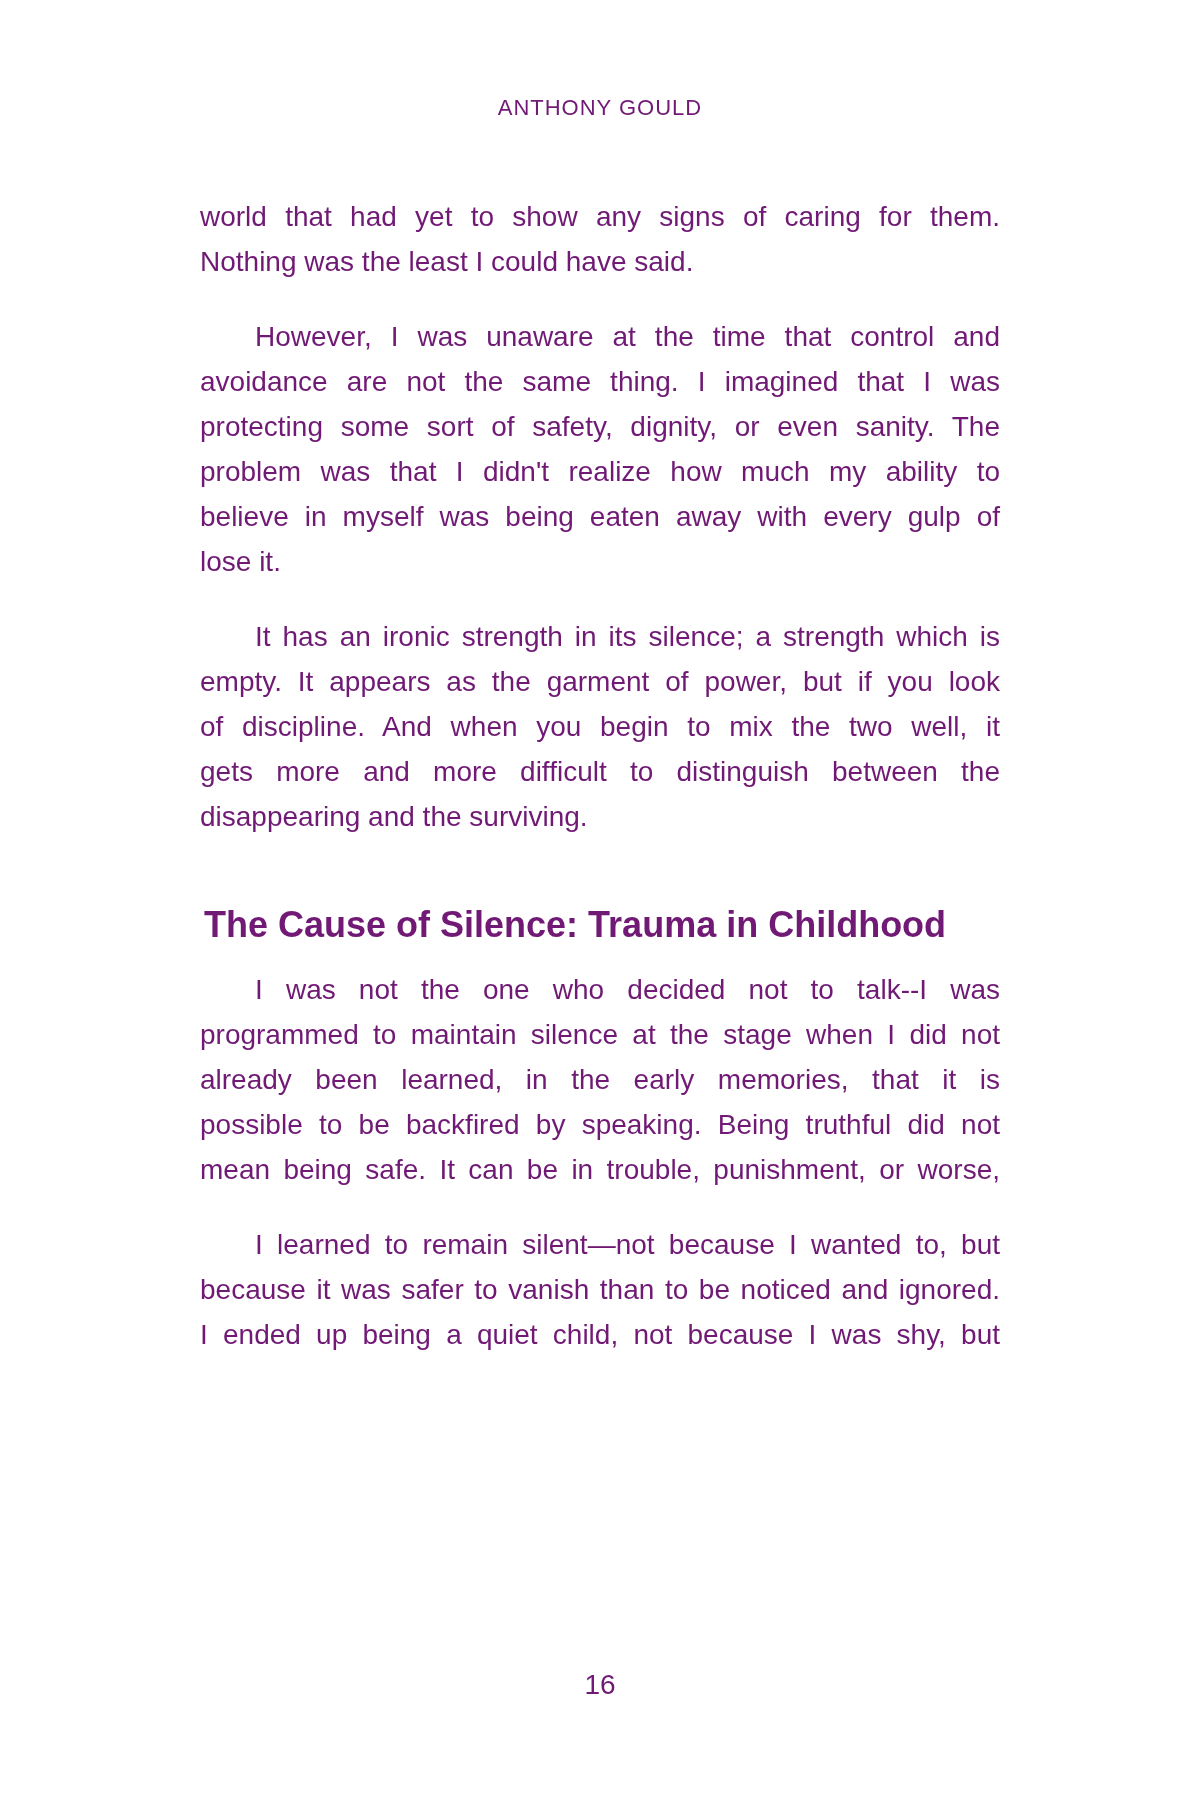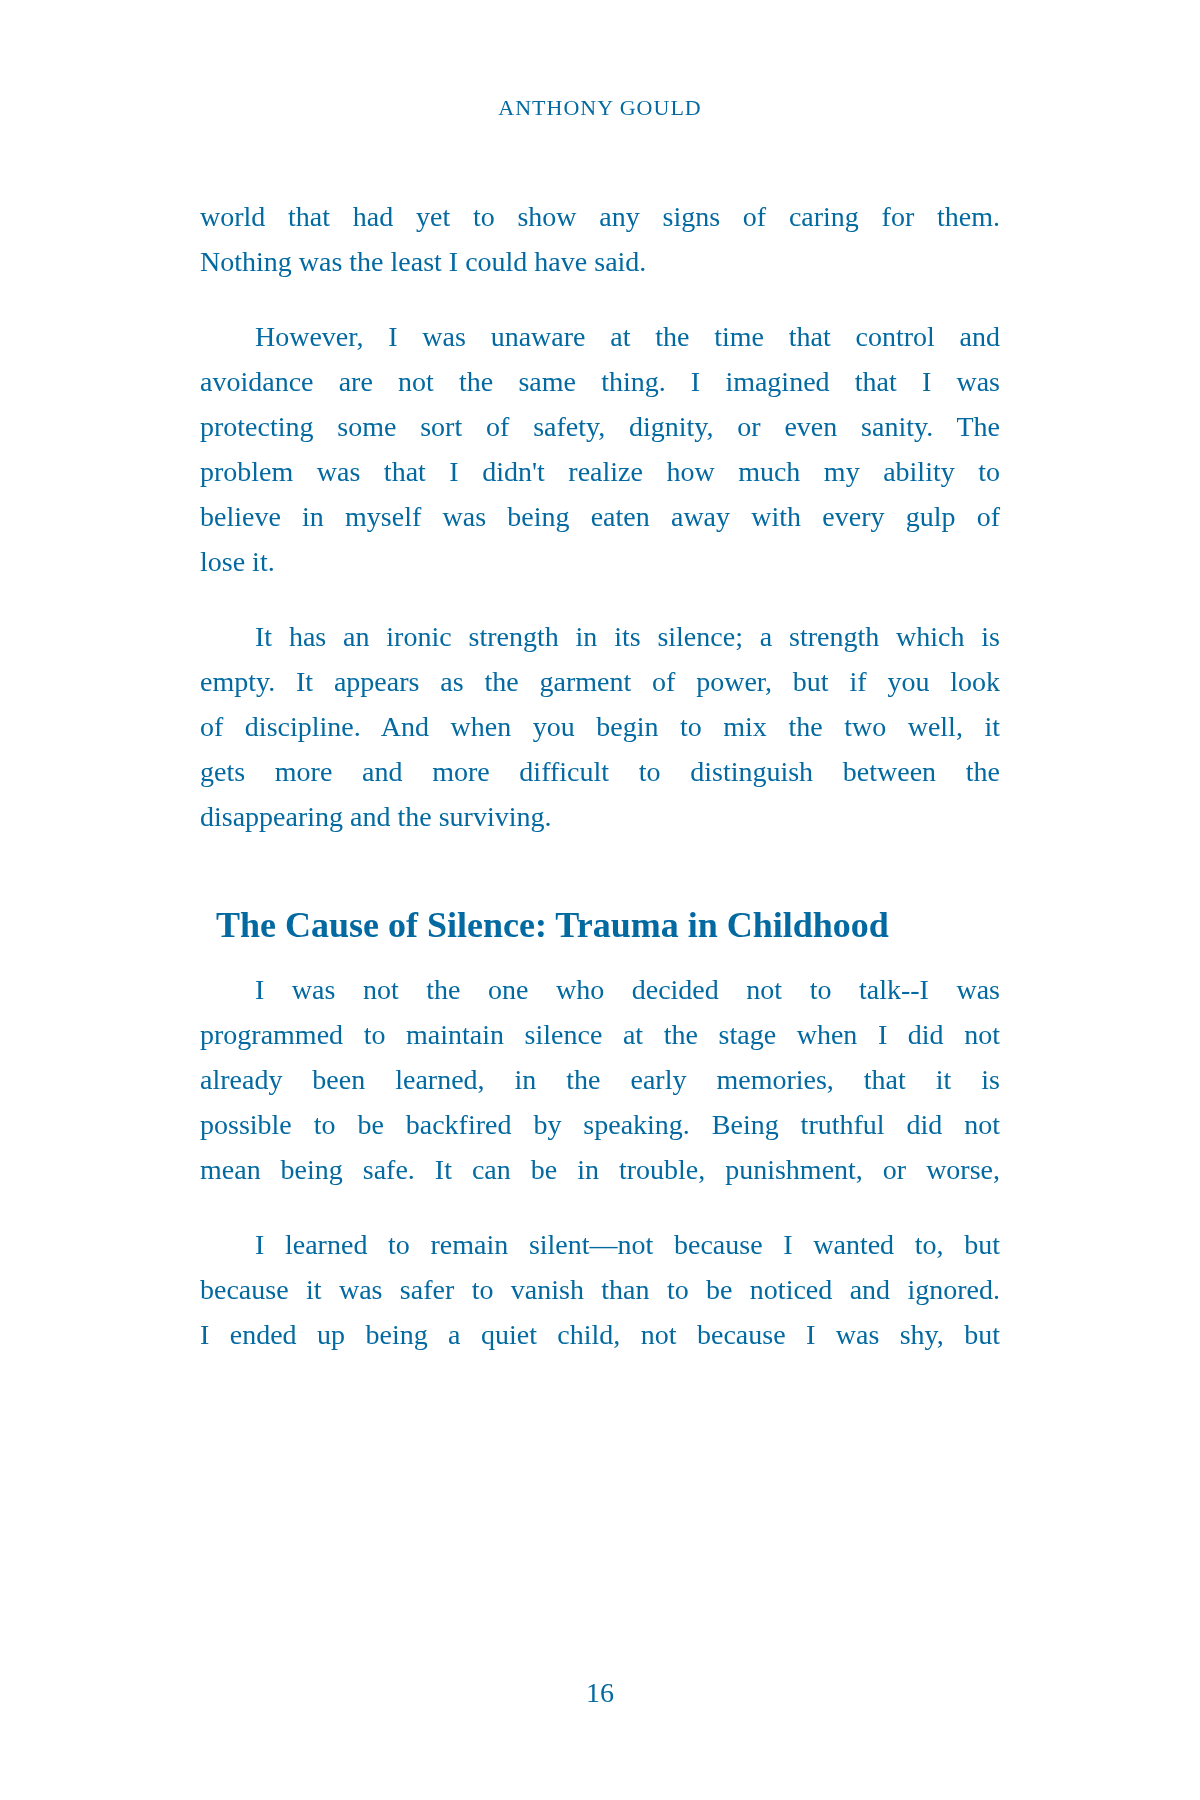--- a/index.html
+++ b/index.html
@@ -1,21 +1,21 @@
 <!DOCTYPE html>
 <html><head>
 <meta charset="utf-8">
 <style>
   html,body{margin:0;padding:0;background:#fff;}
   .page{
     position:relative;
     width:1200px;height:1800px;
     background:#ffffff;
-    color:#0369a1;
-    font-family:Liberation Serif, serif;
+    color:#701a75;
+    font-family:Liberation Sans, sans-serif;
     overflow:hidden;
   }
   .running-header{
     padding-top:94px;
     text-align:center;
     font-size:22px;
     letter-spacing:1px;
     line-height:28px;
   }
   .body-col{
@@ -29,26 +29,26 @@
     text-align:justify;
     text-align-last:justify;
     hyphens:none;
   }
   .line.end{text-align-last:left;}
   .line.indent{text-indent:55px;}
   .section-heading{
     font-size:36px;
     font-weight:bold;
     line-height:52px;
-    margin:60px 0 16px 16px;
+    margin:60px 0 16px 4px;
     text-align:left;
   }
   .folio{
     position:absolute;
-    left:0;bottom:92px;
+    left:0;bottom:100px;
     width:100%;
     text-align:center;
     font-size:28px;
     line-height:30px;
     margin-top:20px;
   }
 </style>
 </head>
 <body>
 

